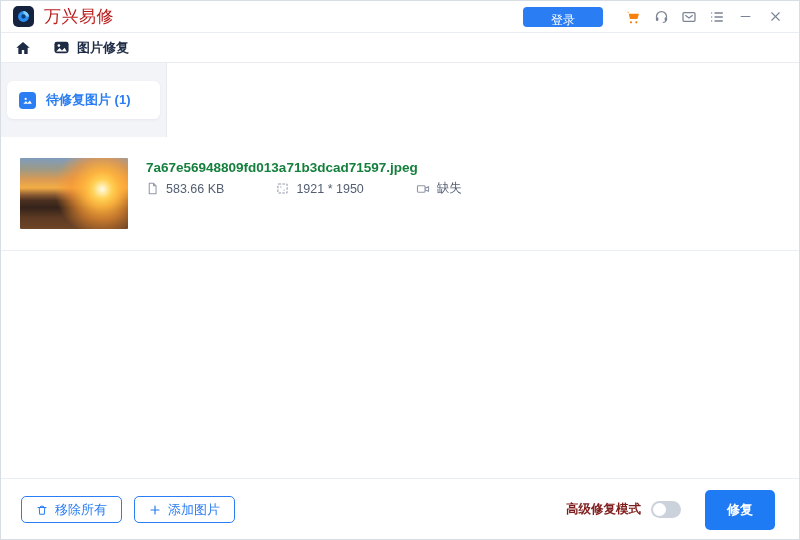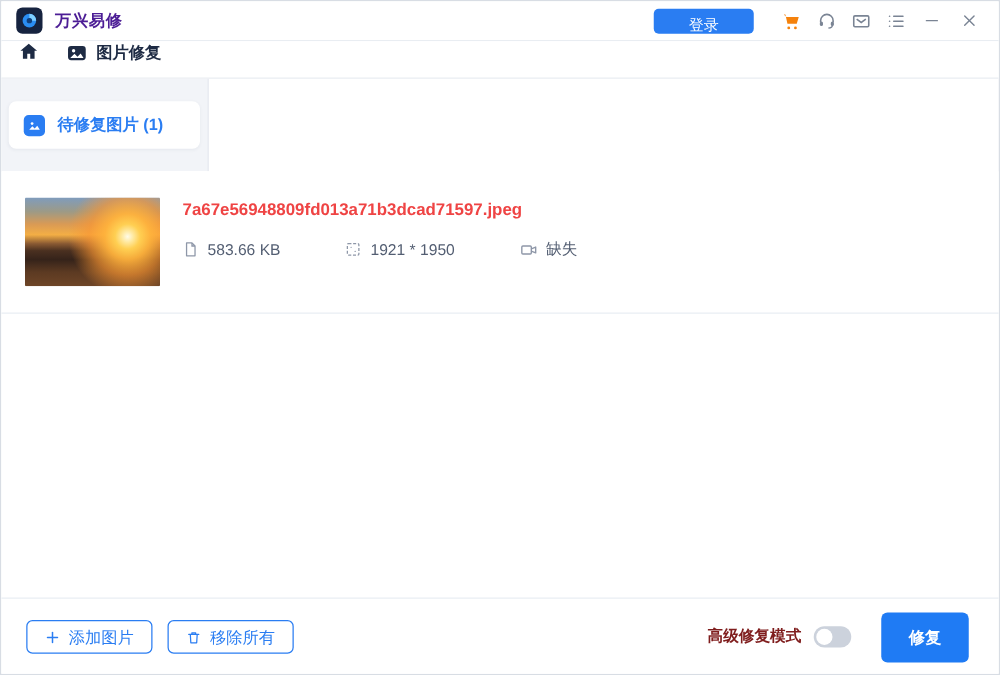--- a/index.html
+++ b/index.html
@@ -13,38 +13,38 @@
 
   
   .titlebar {
     height:32px; background:#fff; border-bottom:1px solid #e9edf2;
     display:flex; align-items:center; padding:0 10px 0 12px;
   }
   .logo {
     width:21px; height:21px; border-radius:5px; background:#16233f;
     display:flex; align-items:center; justify-content:center; margin-right:10px;
   }
-  .app-title { font-weight:bold; font-size:13px; color:#4c1d95; letter-spacing:.5px; }
+  .app-title { font-weight:normal; font-size:17px; color:#b91c1c; letter-spacing:.5px; }
   .titlebar-right { margin-left:auto; display:flex; align-items:center; gap:0; }
   .login-btn {
     background:#2a7df2; color:#fff; border:none; border-radius:4px;
     height:20px; padding:0 28px; font-size:12px; display:flex; align-items:center; gap:5px;
     cursor:pointer; margin-right:16px; font-family:inherit;flex-direction:column;
   }
   .tb-icon {
     width:28px; height:24px; display:flex; align-items:center; justify-content:center;
     color:#7a8494; cursor:pointer;
   }
   .tb-icon.cart { color:#f5820c; }
   .tb-icon.close { margin-left:2px; }
 
   
   .navbar {
     height:30px; background:#fff; border-bottom:1px solid #e9edf2;
-    display:flex; align-items:flex-start; padding:0 14px; gap:22px;
+    display:flex; align-items:center; padding:0 14px; gap:22px;
   }
   .home-btn { color:#1e2b44; cursor:pointer; display:flex; align-items:center; }
   .nav-tab { display:flex; align-items:center; gap:7px; cursor:pointer; }
   .nav-tab .tab-label { font-weight:bold; font-size:13px; color:#1e2b44; }
 
   
   .body-wrap { display:flex; height:477px;flex-direction:column; }
   .sidebar {
     width:166px; background:#f2f4f8; border-right:1px solid #e6e9ef;
     padding:18px 6px 0 6px; flex-shrink:0;
@@ -66,21 +66,21 @@
   
   .file-list { height:114px; border-bottom:1px solid #e9eef4; padding:21px 0 0 19px; }
   .file-item { display:flex; gap:18px; }
   .thumb {
     width:108px; height:71px; flex-shrink:0; border-radius:1px;
     background:
       radial-gradient(circle at 76% 44%, #fffbe8 0, #ffe9a0 5%, #ffcf52 11%, rgba(255,178,60,.95) 20%, rgba(250,150,50,.65) 34%, rgba(235,130,60,0) 52%),
       linear-gradient(180deg, #7f9cbd 0%, #9d9a86 16%, #d99a55 30%, #f3ae45 42%, #8a5a33 52%, #4a3020 60%, #35231a 70%, #5c3a22 84%, #6e4527 100%);
   }
   .file-info { padding-top:2px; }
-  .file-name { font-weight:bold; font-size:13.5px; color:#ef4444; margin-bottom:16px; }
+  .file-name { font-weight:bold; font-size:13.5px; color:#15803d; margin-bottom:5px; }
   .meta-row { display:flex; align-items:center; gap:52px; margin-bottom:17px; }
   .meta { display:flex; align-items:center; gap:7px; color:#535e72; font-size:12.5px; }
   .meta svg { color:#8e97a8; }
   .path-row { display:flex; align-items:center; gap:7px; color:#535e72; font-size:12px; }
   .path-row svg { color:#8e97a8; }
 
   .spacer { flex:1; }
 
   
   .footer {
@@ -243,34 +243,34 @@
           </div>
 
         </div>
       </div>
     </div>
 
     <div class="spacer"></div>
 
     <div class="footer">
       <button class="ghost-btn">
+        <svg width="12" height="12" viewBox="0 0 24 24" fill="none" stroke="currentColor" stroke-width="2" stroke-linecap="round">
+          <path d="M4 7h16M9 7V4.5h6V7M6.5 7l.8 13.5h9.4L17.5 7" stroke-linejoin="round"></path>
+        </svg>
+        <span>移除所有</span>
+      </button>
+
+      <button class="ghost-btn">
         <svg width="12" height="12" viewBox="0 0 24 24" stroke="currentColor" stroke-width="2.4" stroke-linecap="round">
           <line x1="12" y1="4" x2="12" y2="20"></line>
             <line x1="4" y1="12" x2="20" y2="12"></line>
         </svg>
         <span>添加图片</span>
       </button>
 
-      <button class="ghost-btn">
-        <svg width="12" height="12" viewBox="0 0 24 24" fill="none" stroke="currentColor" stroke-width="2" stroke-linecap="round">
-          <path d="M4 7h16M9 7V4.5h6V7M6.5 7l.8 13.5h9.4L17.5 7" stroke-linejoin="round"></path>
-        </svg>
-        <span>移除所有</span>
-      </button>
-
       <div class="footer-right">
         <span class="adv-label">高级修复模式</span>
         <div class="toggle"></div>
         <button class="primary-btn">修复</button>
       </div>
     </div>
 
   </div>
 </div>
 

